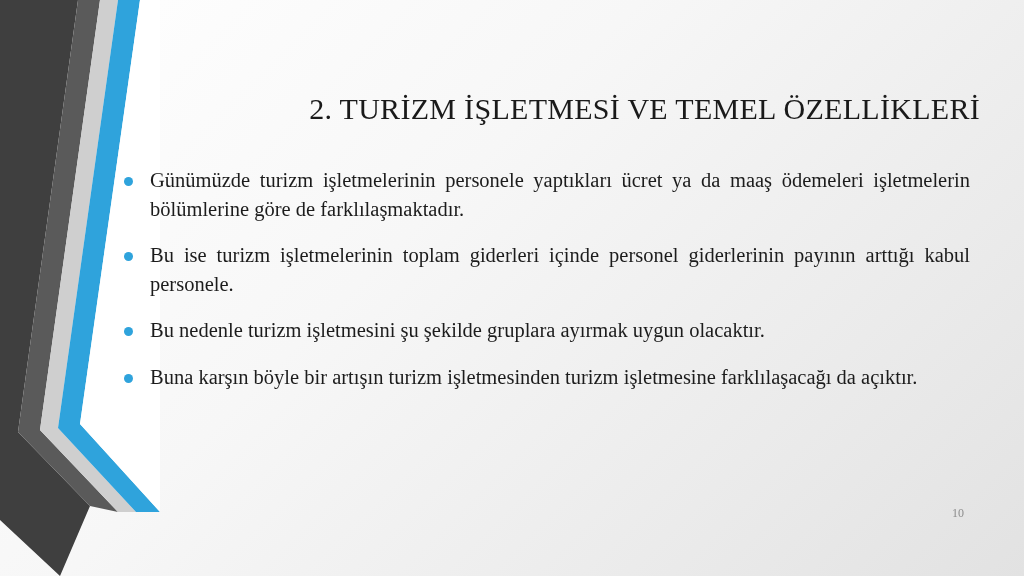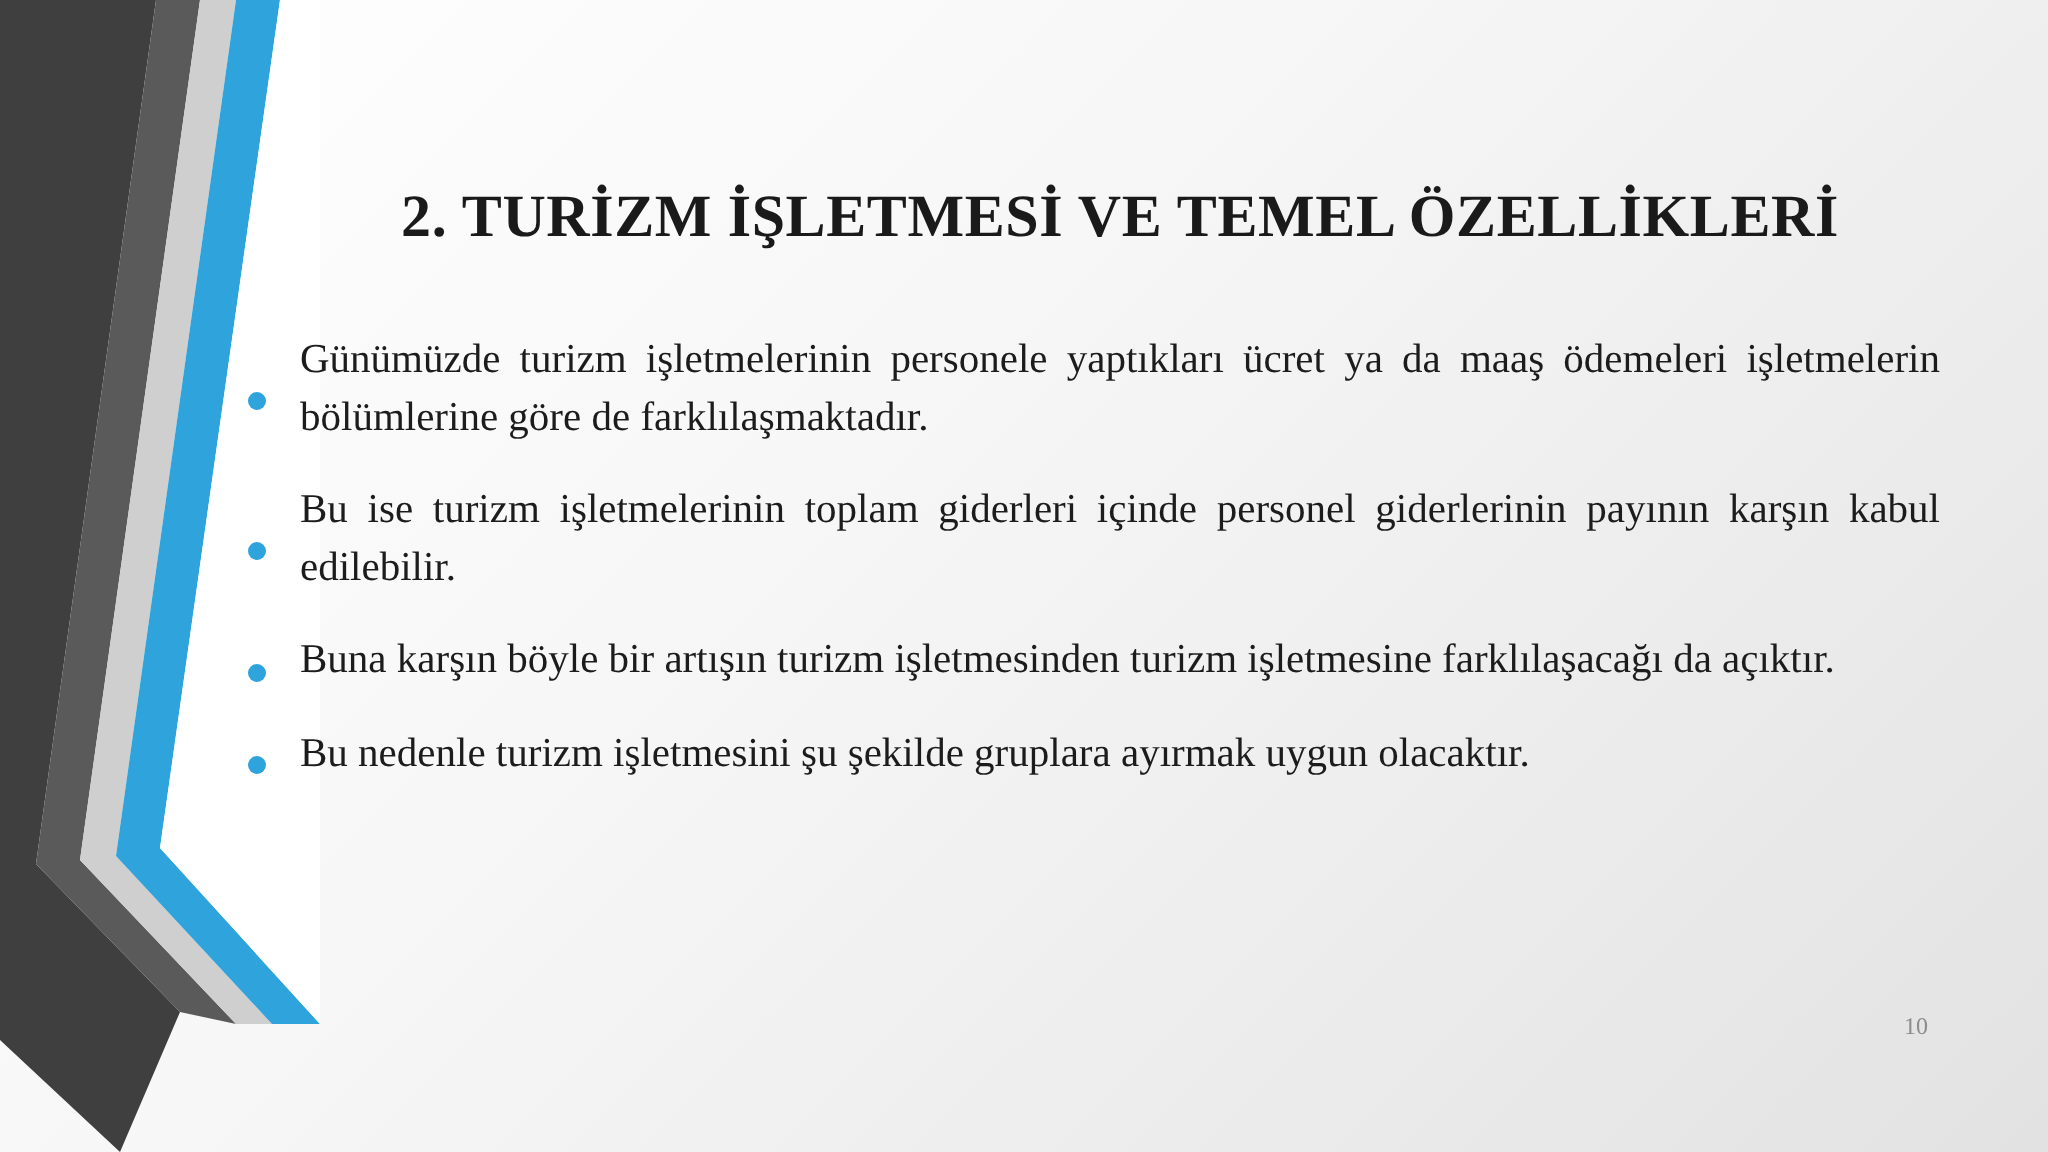--- a/index.html
+++ b/index.html
@@ -35,36 +35,36 @@
     bottom: 55px;
     font-size: 12px;
     color: #8d8d8d;
     font-family: "Liberation Serif", serif;
   }
   .title {
     position: absolute;
     top: 72px;
     left: 140px;
     width: 840px;
-    text-align: center;
+    text-align: right;
     font-size: 30px;
-    font-weight: bold;
+    font-weight: normal;
     color: #1a1a1a;
     letter-spacing: 0.3px;
     font-family: "Liberation Serif", serif;
   }
   .content {
     position: absolute;
     top: 166px;
     left: 124px;
     width: 846px;
   }
   .bullet-row {
     display: flex;
-    align-items: center;
+    align-items: flex-start;
     margin-bottom: 17px;
   }
   .bullet-dot {
     flex: 0 0 auto;
     width: 9px;
     height: 9px;
     border-radius: 50%;
     background: #2fa3dc;
     margin-top: 11px;
     margin-right: 17px;
@@ -105,30 +105,30 @@
 
   <div class="content">
 
     <div class="bullet-row">
       <span class="bullet-dot"></span>
       <span class="bullet-text">Günümüzde turizm işletmelerinin personele yaptıkları ücret ya da maaş ödemeleri işletmelerin bölümlerine göre de farklılaşmaktadır.</span>
     </div>
 
     <div class="bullet-row">
       <span class="bullet-dot"></span>
-      <span class="bullet-text">Bu ise turizm işletmelerinin toplam giderleri içinde personel giderlerinin payının karşın kabul edilebilir.</span>
+      <span class="bullet-text">Bu ise turizm işletmelerinin toplam giderleri içinde personel giderlerinin payının arttığı kabul personele.</span>
+    </div>
+
+    <div class="bullet-row nojustify">
+      <span class="bullet-dot"></span>
+      <span class="bullet-text">Bu nedenle turizm işletmesini şu şekilde gruplara ayırmak uygun olacaktır.</span>
     </div>
 
     <div class="bullet-row">
       <span class="bullet-dot"></span>
       <span class="bullet-text">Buna karşın böyle bir artışın turizm işletmesinden turizm işletmesine farklılaşacağı da açıktır.</span>
-    </div>
-
-    <div class="bullet-row nojustify">
-      <span class="bullet-dot"></span>
-      <span class="bullet-text">Bu nedenle turizm işletmesini şu şekilde gruplara ayırmak uygun olacaktır.</span>
     </div>
 
   </div>
 
   <div class="page-number">10</div>
 
 </div>
 
 </body></html>

